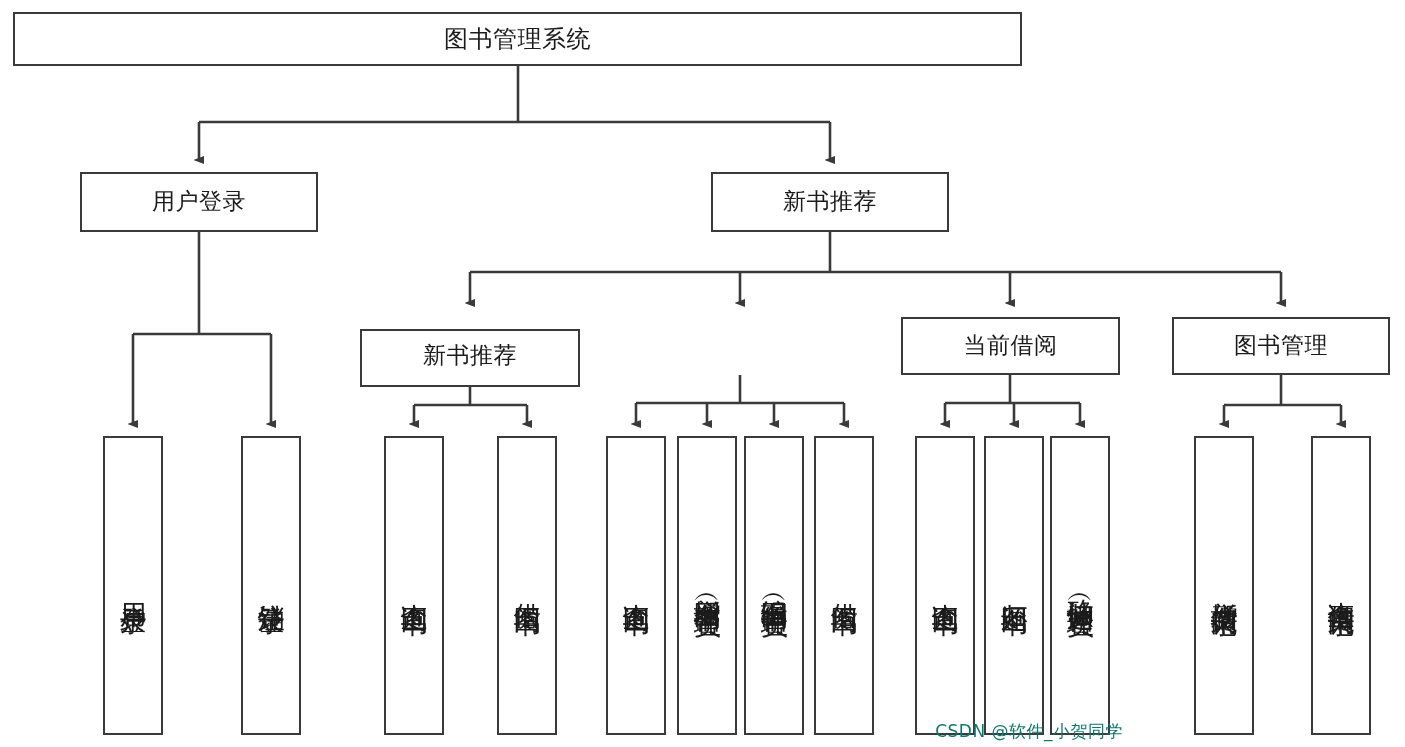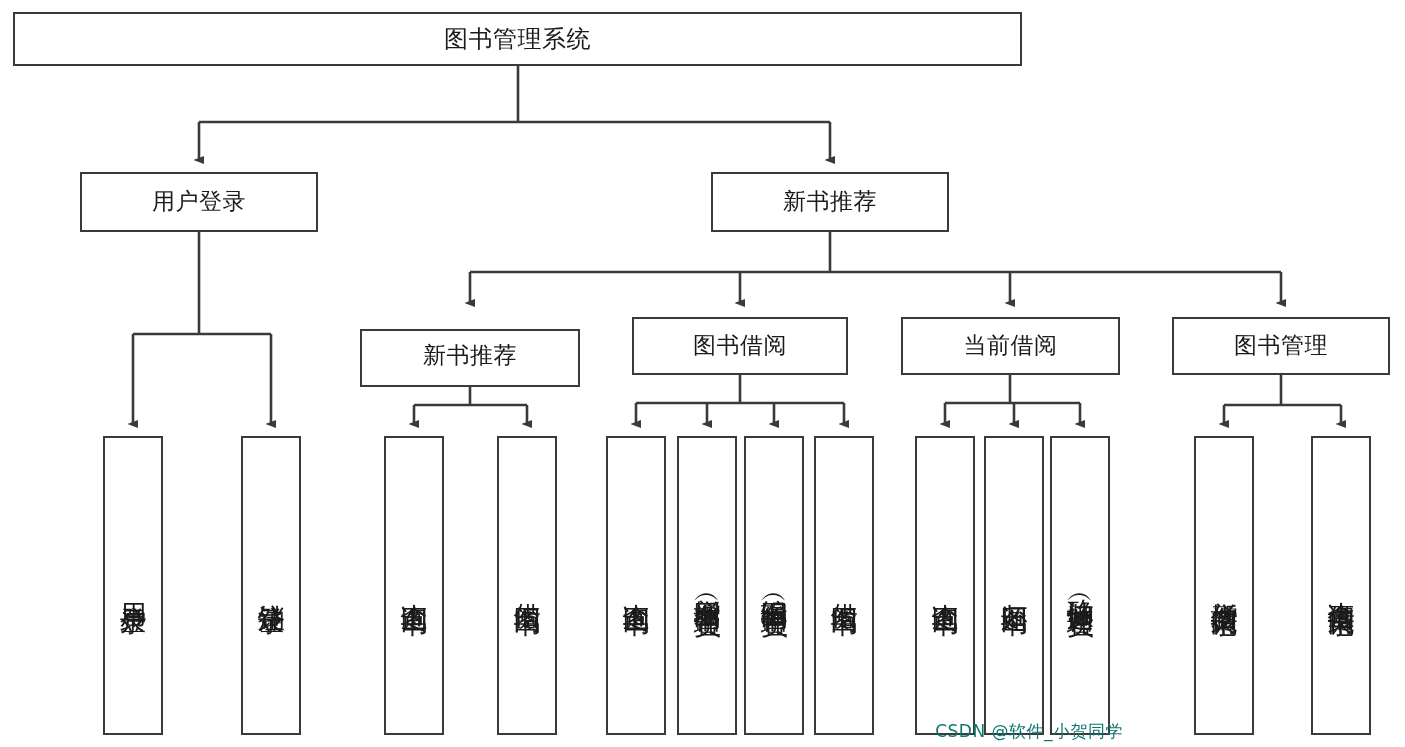--- a/index.html
+++ b/index.html
@@ -135,23 +135,20 @@
   <div class="node horiz" style="left:80px; top:172px; width:238px; height:60px;">
     <span class="label">用户登录</span>
   </div>
   <div class="node horiz" style="left:711px; top:172px; width:238px; height:60px;">
     <span class="label">新书推荐</span>
   </div>
 
   <div class="node horiz" style="left:360px; top:329px; width:220px; height:58px;font-family:Liberation Mono, monospace;">
     <span class="label">新书推荐</span>
   </div>
-  <div class="node horiz" style="left:632px; top:317px; width:216px; height:58px;">
-    <span class="label">图书借阅</span>
-  </div>
   <div class="node horiz" style="left:901px; top:317px; width:219px; height:58px;align-items:center;">
     <span class="label">当前借阅</span>
   </div>
   <div class="node horiz" style="left:1172px; top:317px; width:218px; height:58px;">
     <span class="label">图书管理</span>
   </div>
 
   <div class="node vert" style="left:103px; top:436px; width:60px; height:299px;">
     <span class="label">用户登录</span>
   </div>

